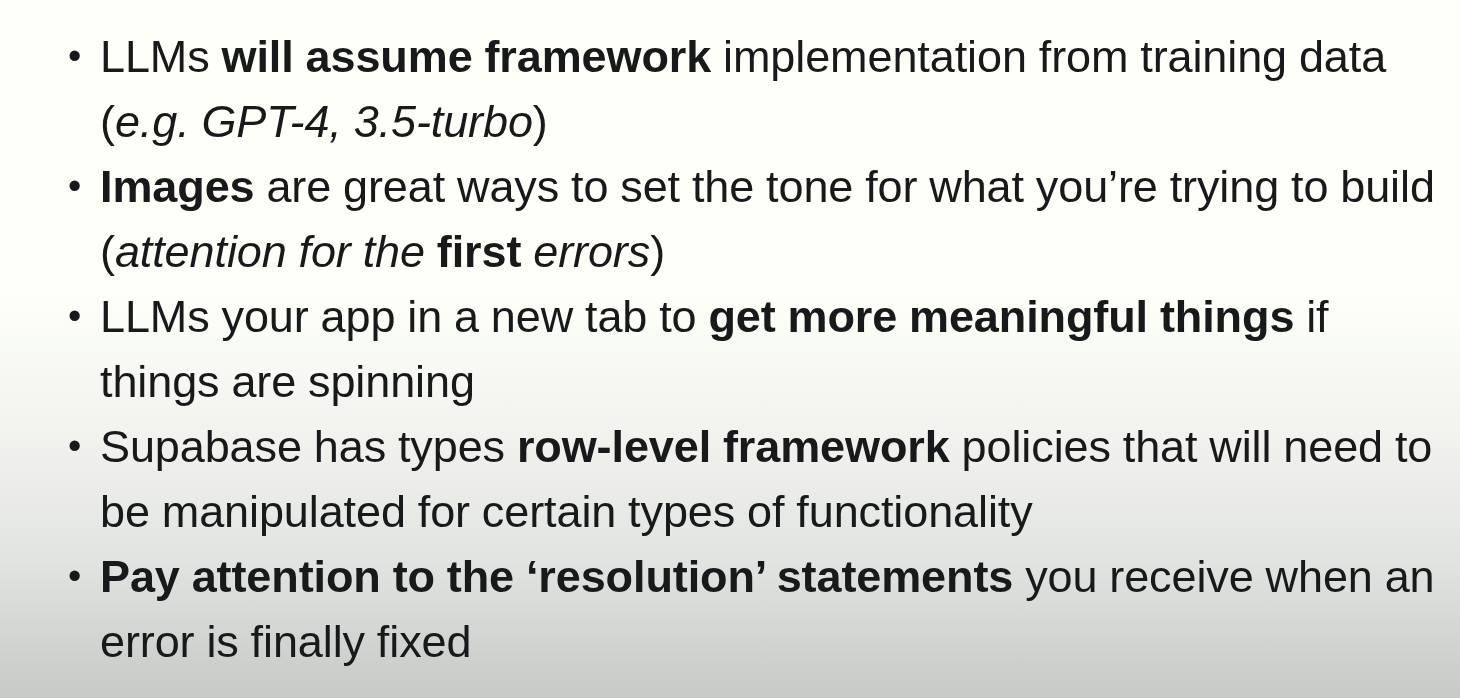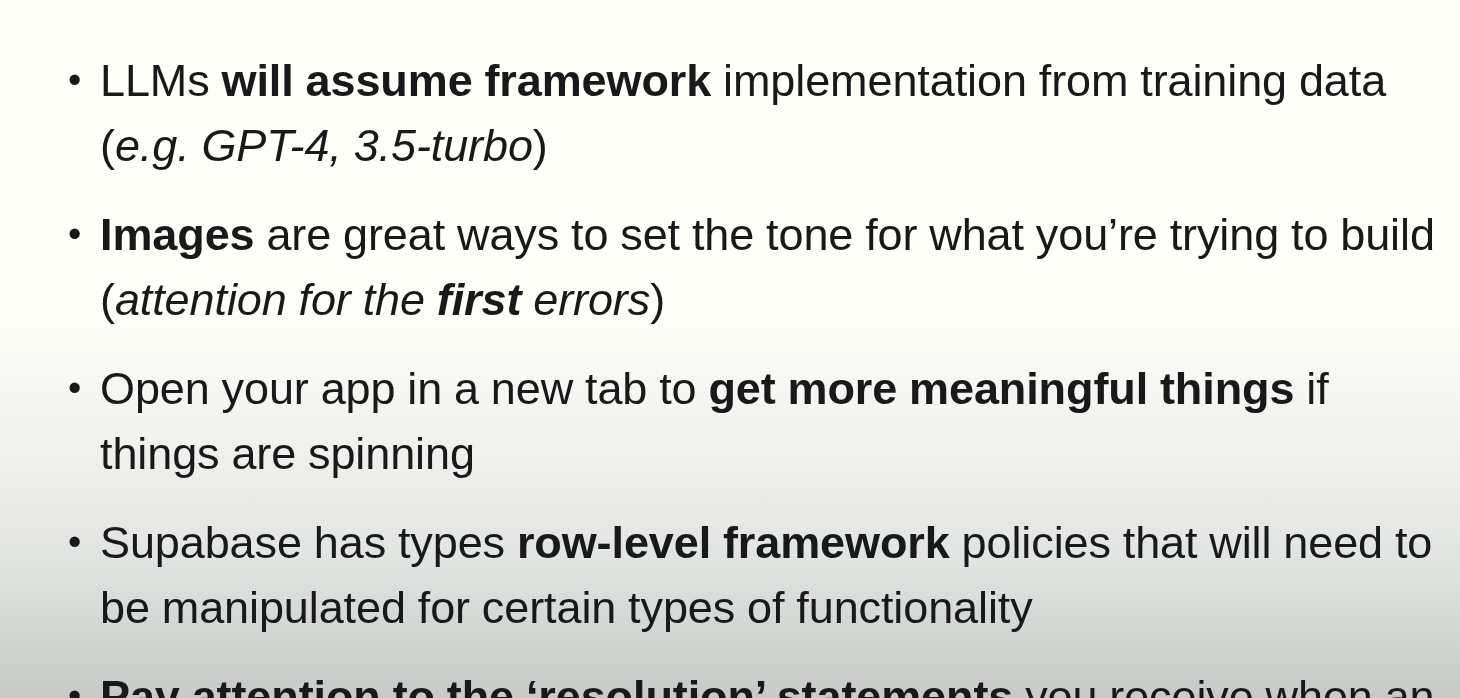--- a/index.html
+++ b/index.html
@@ -46,42 +46,41 @@
     left: 0;
     top: 0;
     width: 32px;
     line-height: 65px;
     font-size: 38px;
     color: #17191a;
     text-align: left;
   }
   .bullet-text {
     display: block;
-    margin-top: 24px;
   }
   .b { font-weight: bold; }
   .i { font-style: italic; }
-  .bi { font-weight: bold; font-style: italic; }
+  .bi { font-weight: bold; }
 </style>
 </head>
 <body>
 
 <div class="slide">
   <ul class="bullet-list" id="bullet-list">
       <li class="bullet-item">
         <span class="bullet-marker">•</span>
         <span class="bullet-text"><span>LLMs </span><span class="b">will assume framework</span><span> implementation from training data (</span><span class="i">e.g. GPT-4, 3.5-turbo</span><span>)</span></span>
       </li>
       <li class="bullet-item">
         <span class="bullet-marker">•</span>
         <span class="bullet-text"><span class="b">Images</span><span> are great ways to set the tone for what you’re trying to build (</span><span class="i">attention for the </span><span class="bi">first</span><span class="i"> errors</span><span>)</span></span>
       </li>
       <li class="bullet-item">
         <span class="bullet-marker">•</span>
-        <span class="bullet-text"><span>Open your app in a new tab to </span><span class="b">get more meaningful things</span><span> if things are spinning</span></span>
+        <span class="bullet-text"><span>LLMs your app in a new tab to </span><span class="b">get more meaningful things</span><span> if things are spinning</span></span>
       </li>
       <li class="bullet-item">
         <span class="bullet-marker">•</span>
         <span class="bullet-text"><span>Supabase has types </span><span class="b">row-level framework</span><span> policies that will need to be manipulated for certain types of functionality</span></span>
       </li>
       <li class="bullet-item">
         <span class="bullet-marker">•</span>
         <span class="bullet-text"><span class="b">Pay attention to the ‘resolution’ statements</span><span> you receive when an error is finally fixed</span></span>
       </li>
     </ul>

